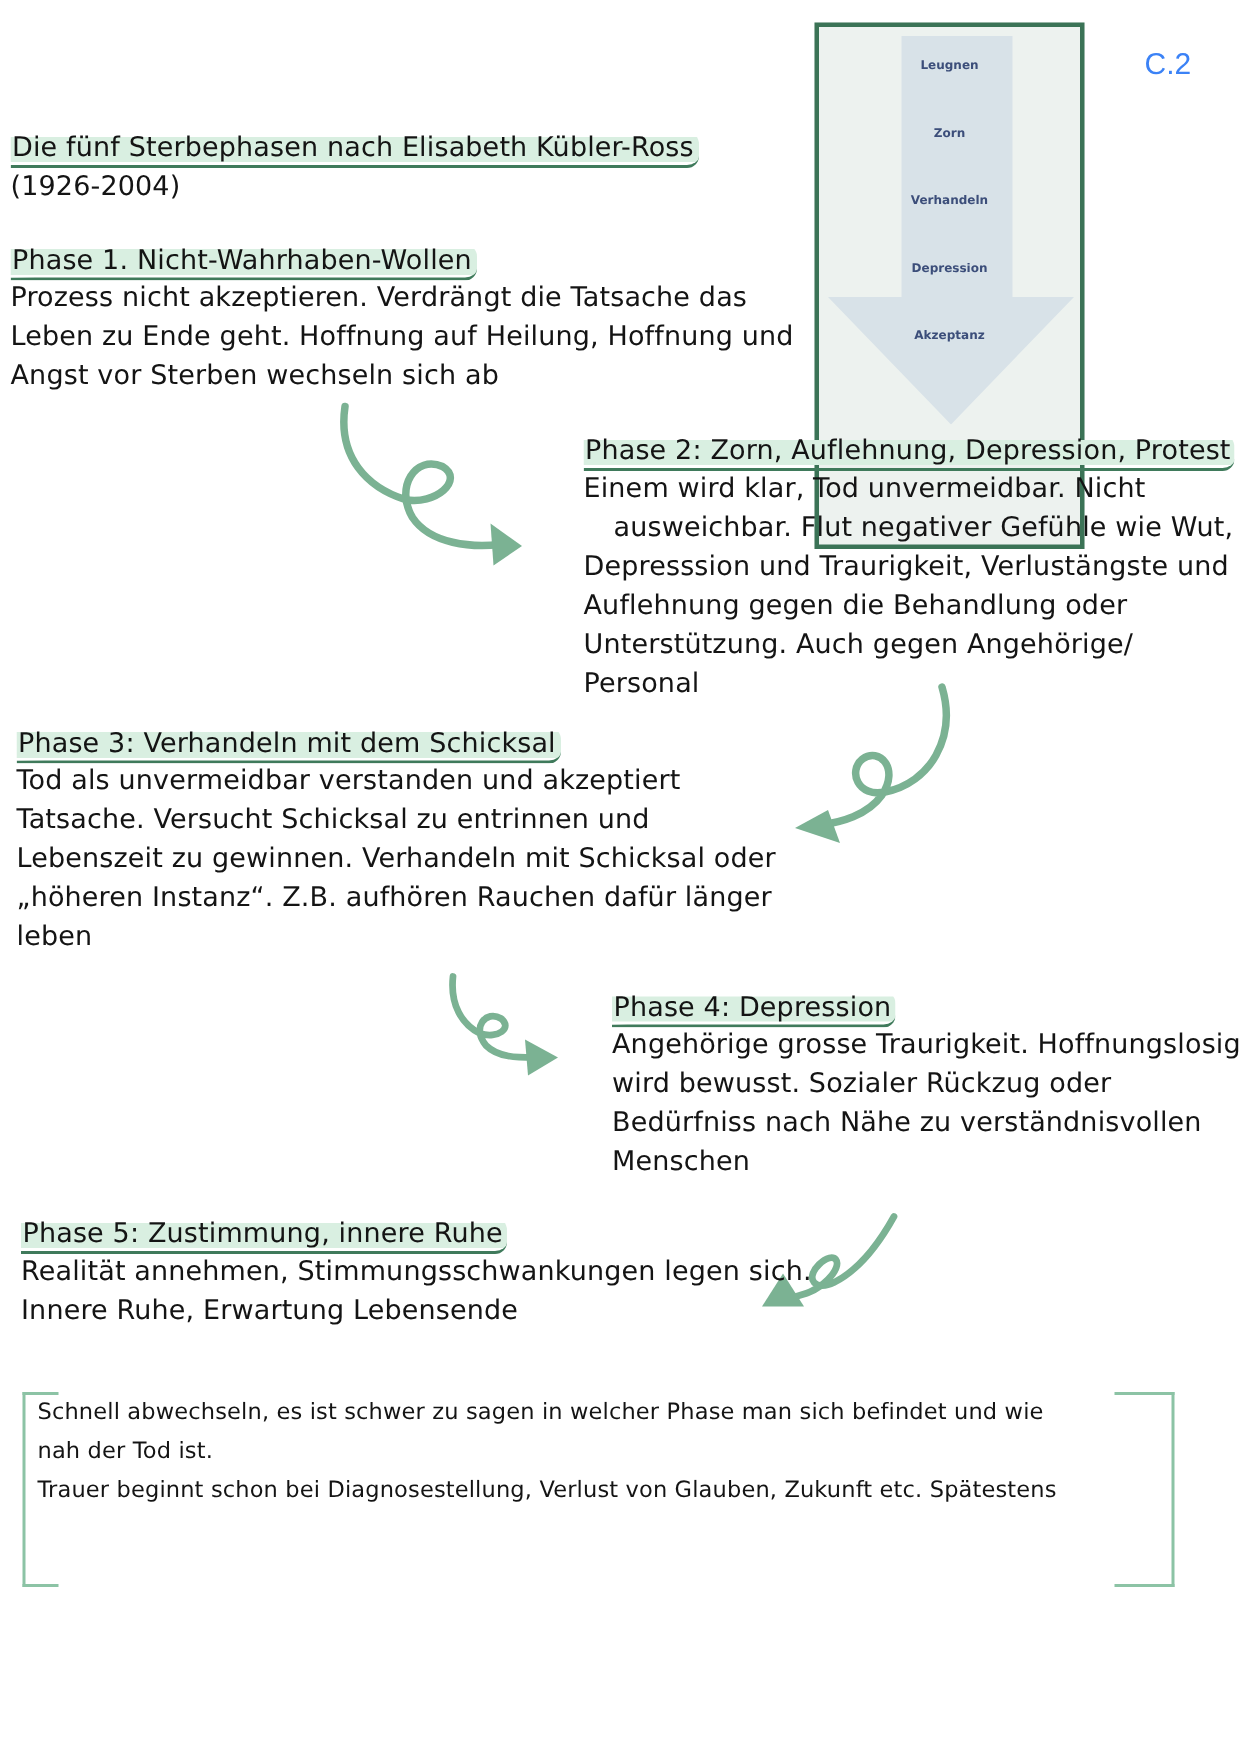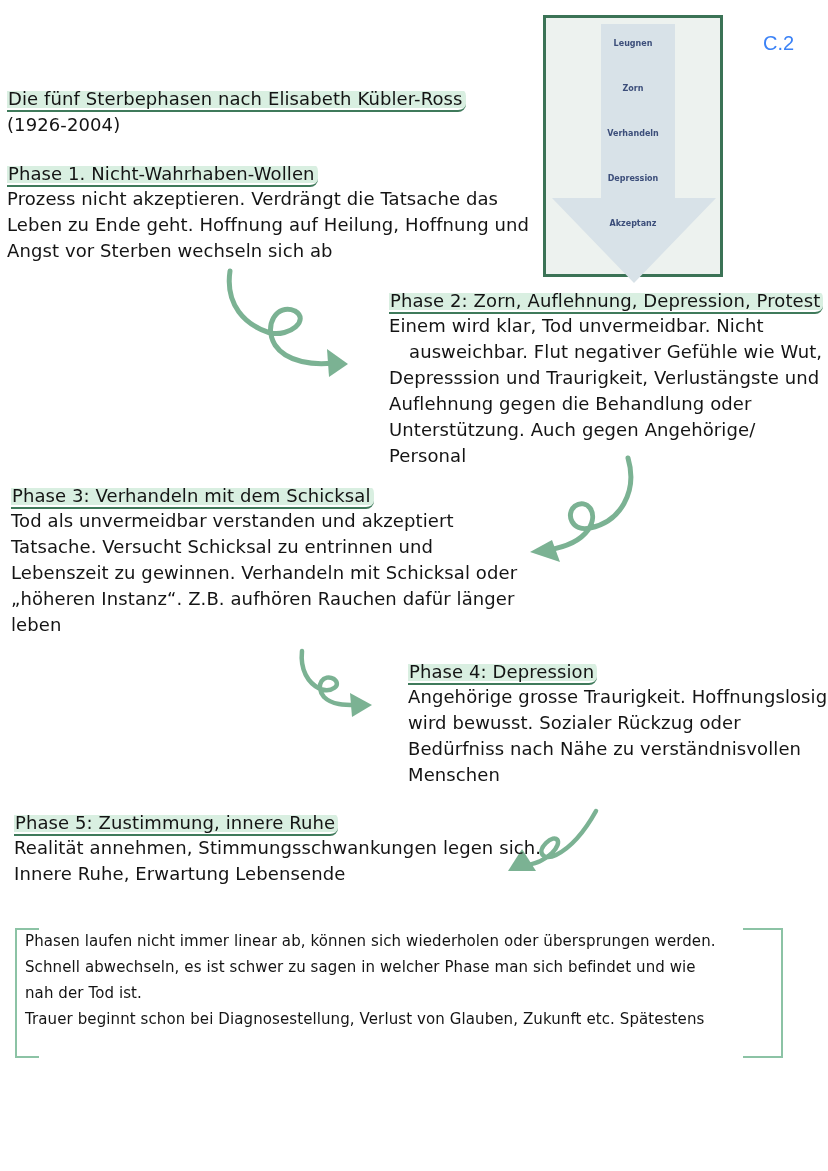--- a/index.html
+++ b/index.html
@@ -14,21 +14,21 @@
     background: linear-gradient(to bottom, rgba(255,255,255,0) 15%, #d9efe1 15%, #d9efe1 92%, rgba(255,255,255,0) 92%);
     border-bottom: 2px solid #3f7a5b;
     padding: 0 3px 0 1px;
     line-height: 22px;
     border-radius: 0 8px 8px 0;
   }
   .page-id { font-size: 20px; font-family: Liberation Sans, sans-serif; color: #3b82f6; }
 
   
   .diagram {
-    left: 543px; top: 15px; width: 180px; height: 262px;
+    left: 543px; top: 15px; width: 180px; height: 351px;
     border: 3px solid #3b7356; background: #edf2ef; box-sizing: border-box;
   }
   .diagram svg { position: absolute; left: 0; top: 0; }
   .dlabel {
     position: absolute; left: 0; width: 174px; text-align: center;
     font-size: 8px; font-weight: bold; color: #3c4e7a; font-family: "DejaVu Sans", sans-serif;
   }
 
   .arrow { position: absolute; }
 
@@ -127,18 +127,17 @@
     <span class="hl">Phase 5: Zustimmung, innere Ruhe</span>
   </div>
   <div class="abs txt" style="left:14px; top:835px;">Realität annehmen, Stimmungsschwankungen legen sich.</div>
   <div class="abs txt" style="left:14px; top:861px;">Innere Ruhe, Erwartung Lebensende</div>
 </section>
 
 <div class="abs bracket-box">
   <div class="bk bk-left"></div>
   <div class="bk bk-right"></div>
   <div class="note-lines">
-    <div class="txt" style="font-size:15px;">Phasen laufen nicht immer linear ab, können sich wiederholen oder übersprungen werden.</div>
     <div class="txt" style="font-size:15px;">Schnell abwechseln, es ist schwer zu sagen in welcher Phase man sich befindet und wie</div>
     <div class="txt" style="font-size:15px;">nah der Tod ist.</div>
     <div class="txt" style="font-size:15px;">Trauer beginnt schon bei Diagnosestellung, Verlust von Glauben, Zukunft etc. Spätestens</div>
   </div>
 </div>
 
 </body></html>

